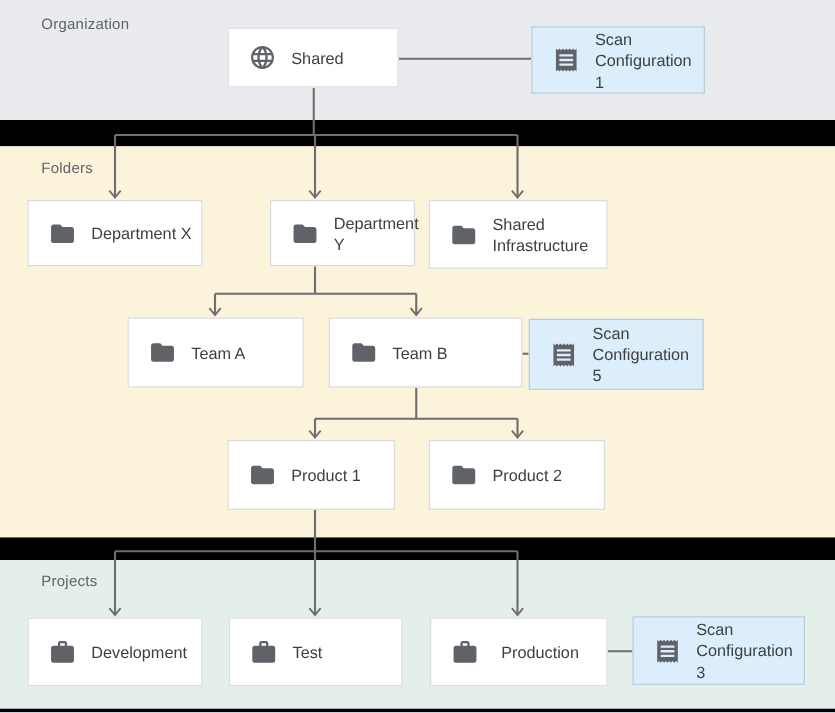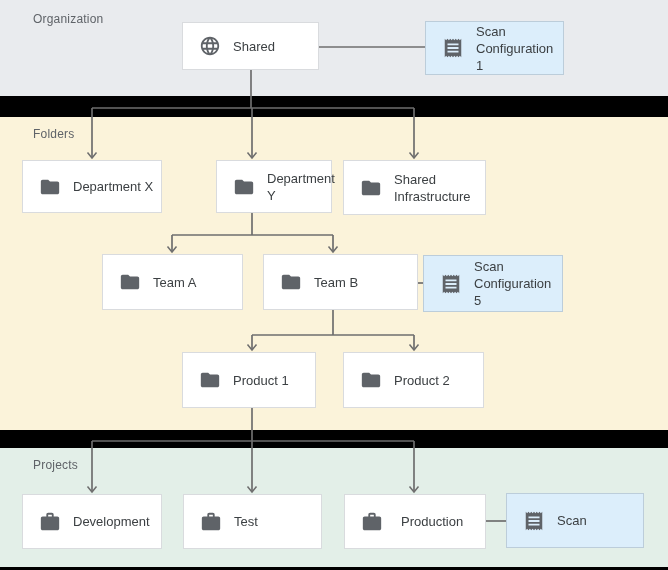--- a/index.html
+++ b/index.html
@@ -230,16 +230,17 @@
         </span>
   </div>
       <div class="node scan" style="left: 506px; top: 493px; width: 138px; height: 55px;">
     <span class="node-icon">
           <svg viewBox="0 0 24 24">
             <path d="M18 17H6v-2h12v2zm0-4H6v-2h12v2zm0-4H6V7h12v2zM3 22l1.5-1.5L6 22l1.5-1.5L9 22l1.5-1.5L12 22l1.5-1.5L15 22l1.5-1.5L18 22l1.5-1.5L21 22V2l-1.5 1.5L18 2l-1.5 1.5L15 2l-1.5 1.5L12 2l-1.5 1.5L9 2 7.5 3.5 6 2 4.5 3.5 3 2v20z"></path>
           </svg>
         </span>
     <span class="node-label">
           <span>Scan</span>
+          <span>Configuration 3</span>
         </span>
   </div>
     </div>
 </div>
 
 </body></html>

